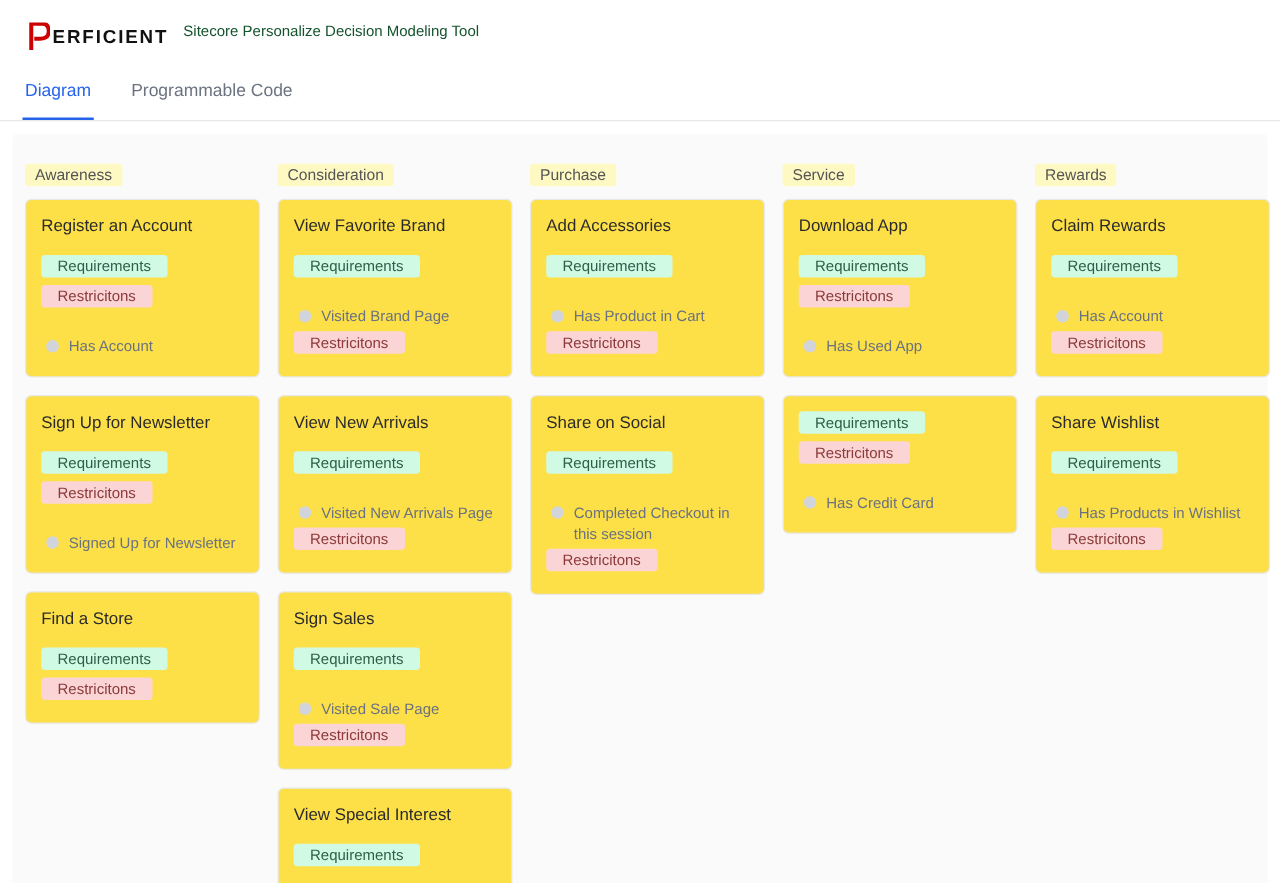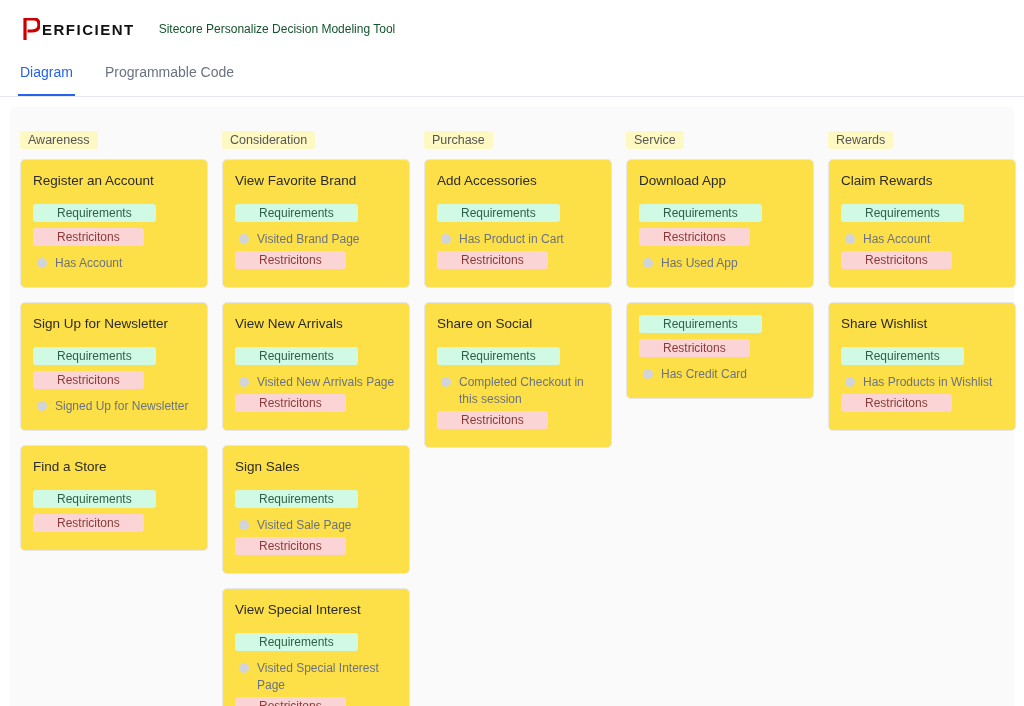--- a/index.html
+++ b/index.html
@@ -5,23 +5,23 @@
   * { box-sizing: border-box; margin: 0; padding: 0; }
   body {
     font-family: "Segoe UI", Arial, sans-serif;
     background: #ffffff;
     color: #333;
     font-size: 13px;
     width: 1024px;
   }
   .header {
     display: flex;
-    align-items: center;
+    align-items: flex-start;
     padding: 18px 22px 10px 22px;
-    gap: 24px;
+    gap: 12px;
   }
   .logo {
     display: flex;
     align-items: center;
     font-weight: 800;
     letter-spacing: 1.5px;
     font-size: 15px;
     color: #111;
   }
   .logo-mark {
@@ -84,34 +84,35 @@
   }
   .card-title {
     font-size: 13.5px;
     color: #2b2b2b;
     margin-bottom: 14px;
     line-height: 1.35;
   }
   .badge {
     display: inline-block;
     font-size: 12px;
-    padding: 2px 24px;
+    padding: 2px 13px;
     border-radius: 3px;
     margin-bottom: 6px;
   }
   .badge.req { background: #d1fae5; color: #2e6047; }
   .badge.res { background: #fbd5d5; color: #8a3a3a; }
   .bullet-line {
     display: flex;
     align-items: flex-start;
     gap: 8px;
     font-size: 12px;
     color: #6b7280;
     line-height: 1.4;
     padding: 3px 0 3px 4px;
+    margin-top: 14px;
   }
   .dot {
     width: 10px; height: 10px;
     background: #d1d5db;
     border-radius: 50%;
     flex: 0 0 10px;
     margin-top: 3px;
   }
 </style>
 </head>

